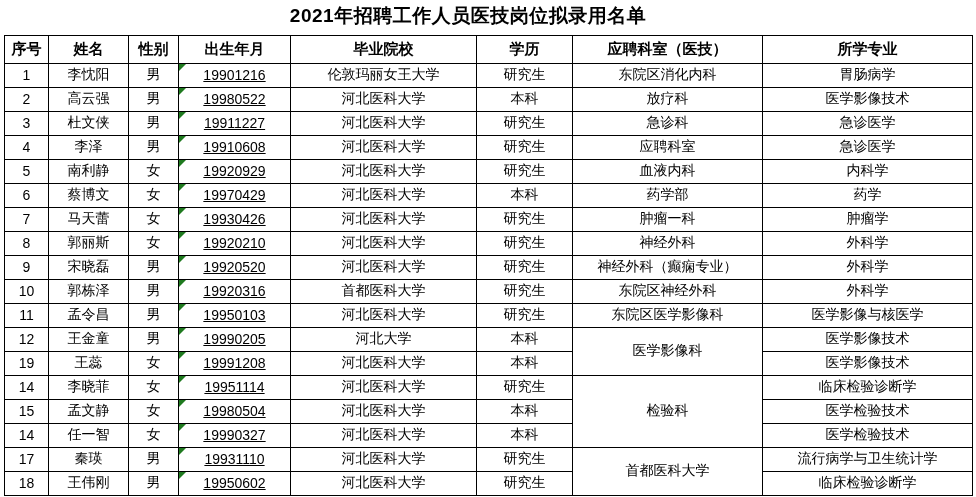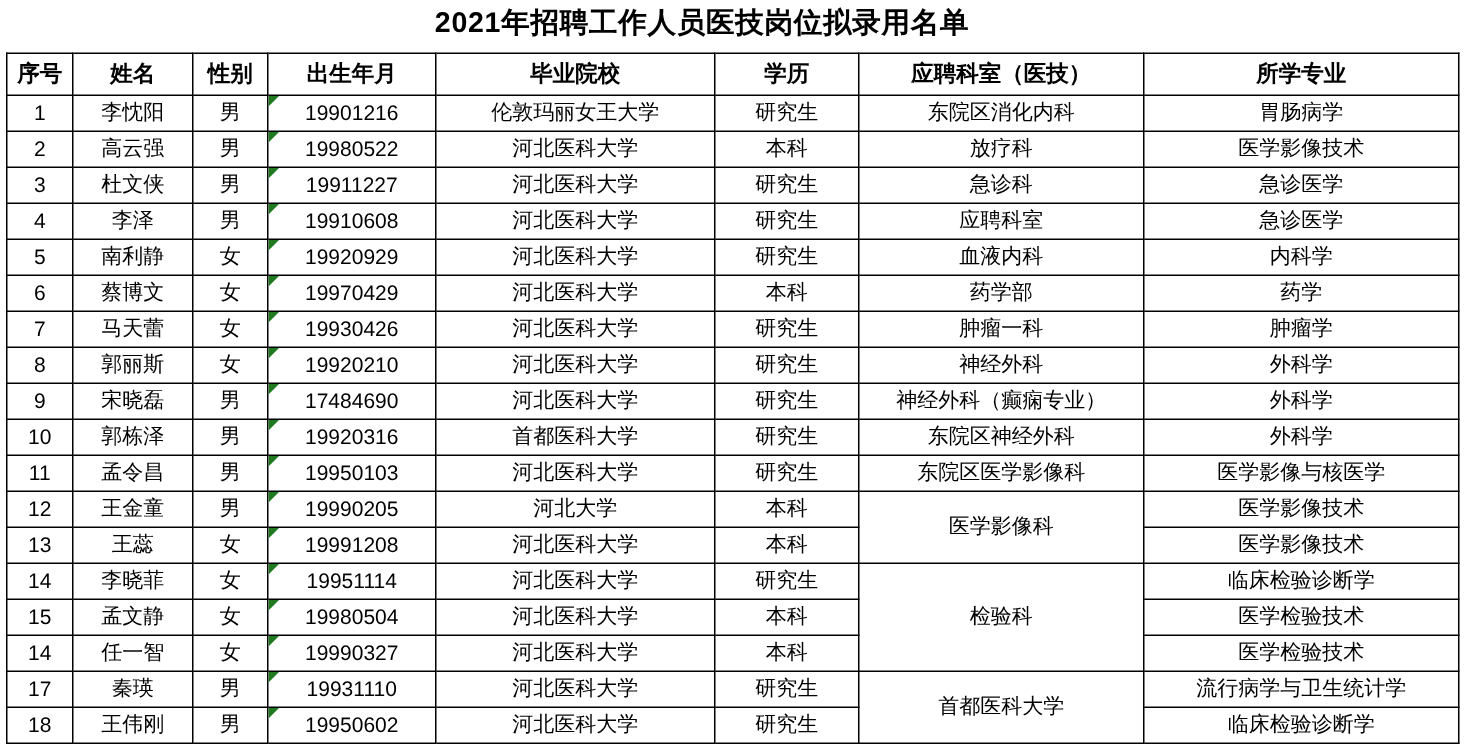--- a/index.html
+++ b/index.html
@@ -54,20 +54,21 @@
   col.c-sex    { width: 50px; }
   col.c-birth  { width: 112px; }
   col.c-school { width: 186px; }
   col.c-edu    { width: 96px; }
   col.c-dept   { width: 190px; }
   col.c-major  { width: 210px; }
 
   
   td.birth {
     position: relative;
+    text-decoration: underline;
   }
   td.birth::after {
     content: "";
     position: absolute;
     top: 0;
     left: 0;
     border-top: 7px solid #1f7a1f;
     border-right: 7px solid transparent;
   }
   td.small {
@@ -195,21 +196,21 @@
         <td>河北医科大学</td>
         <td>研究生</td>
         <td>神经外科</td>
         <td>外科学</td>
       </tr>
 
       <tr>
         <td>9</td>
         <td>宋晓磊</td>
         <td>男</td>
-        <td class="birth">17484690</td>
+        <td class="birth">19920520</td>
         <td>河北医科大学</td>
         <td>研究生</td>
         <td class="small">神经外科（癫痫专业）</td>
         <td>外科学</td>
       </tr>
 
       <tr>
         <td>10</td>
         <td>郭栋泽</td>
         <td>男</td>
@@ -236,21 +237,21 @@
         <td>王金童</td>
         <td>男</td>
         <td class="birth">19990205</td>
         <td>河北大学</td>
         <td>本科</td>
         <td rowspan="2">医学影像科</td>
         <td>医学影像技术</td>
       </tr>
 
       <tr>
-        <td>13</td>
+        <td>19</td>
         <td>王蕊</td>
         <td>女</td>
         <td class="birth">19991208</td>
         <td>河北医科大学</td>
         <td>本科</td>
         <td>医学影像技术</td>
       </tr>
 
       <tr>
         <td>14</td>

